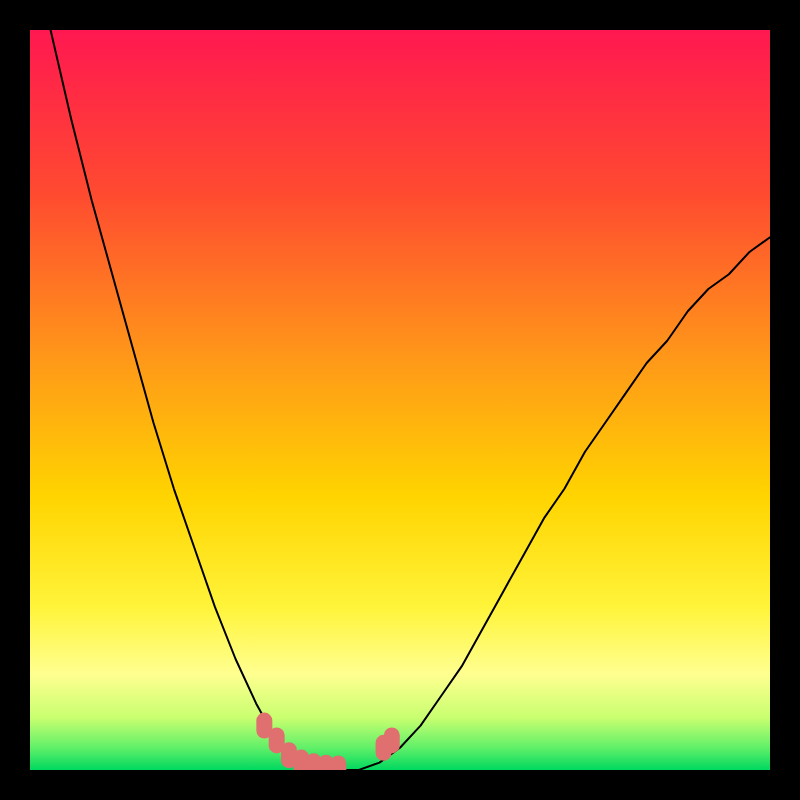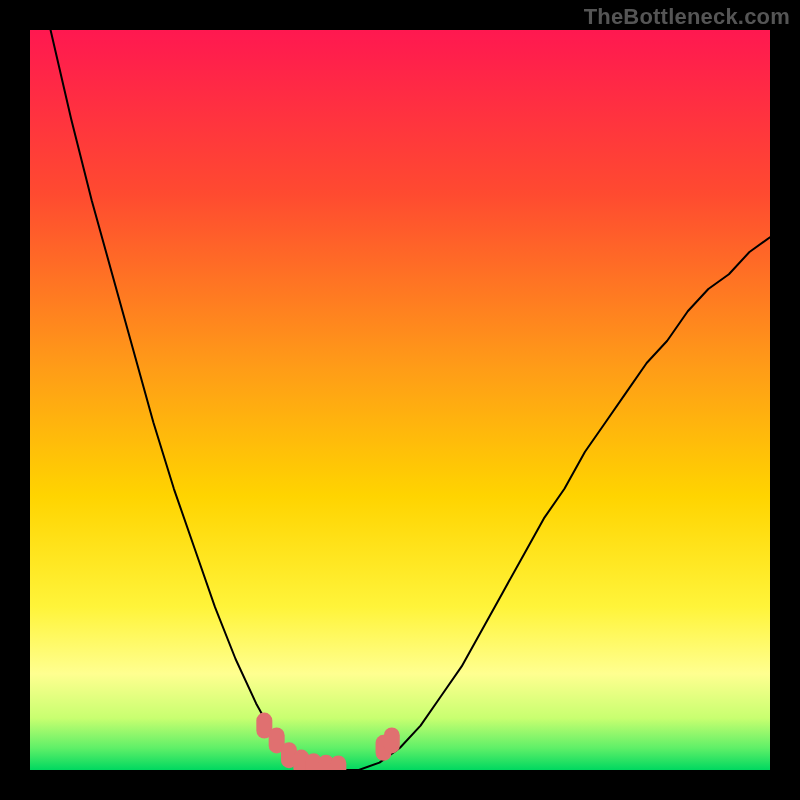--- a/index.html
+++ b/index.html
@@ -52,21 +52,20 @@
   }
   .marker {
     fill: #e07070;
     stroke: none;
   }
 </style>
 </head>
 <body>
 
 <div class="stage">
-  <div class="watermark">TheBottleneck.com</div>
   <div class="plot-wrap">
     <svg viewBox="0 0 740 740">
       <defs>
         <linearGradient id="bgGrad" x1="0" y1="0" x2="0" y2="1">
             <stop offset="0%" stop-color="#ff1850"></stop>
             <stop offset="22%" stop-color="#ff4a30"></stop>
             <stop offset="45%" stop-color="#ff9a18"></stop>
             <stop offset="63%" stop-color="#ffd400"></stop>
             <stop offset="78%" stop-color="#fff43a"></stop>
             <stop offset="87%" stop-color="#ffff90"></stop>

